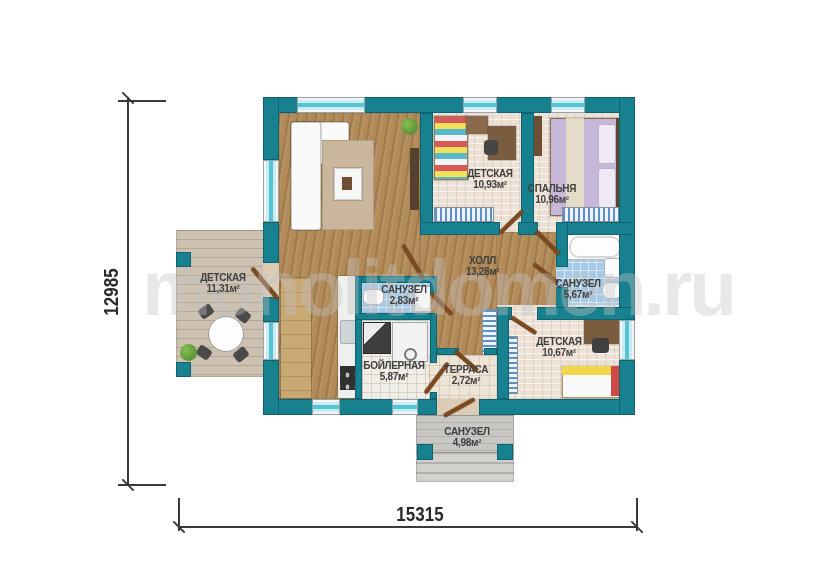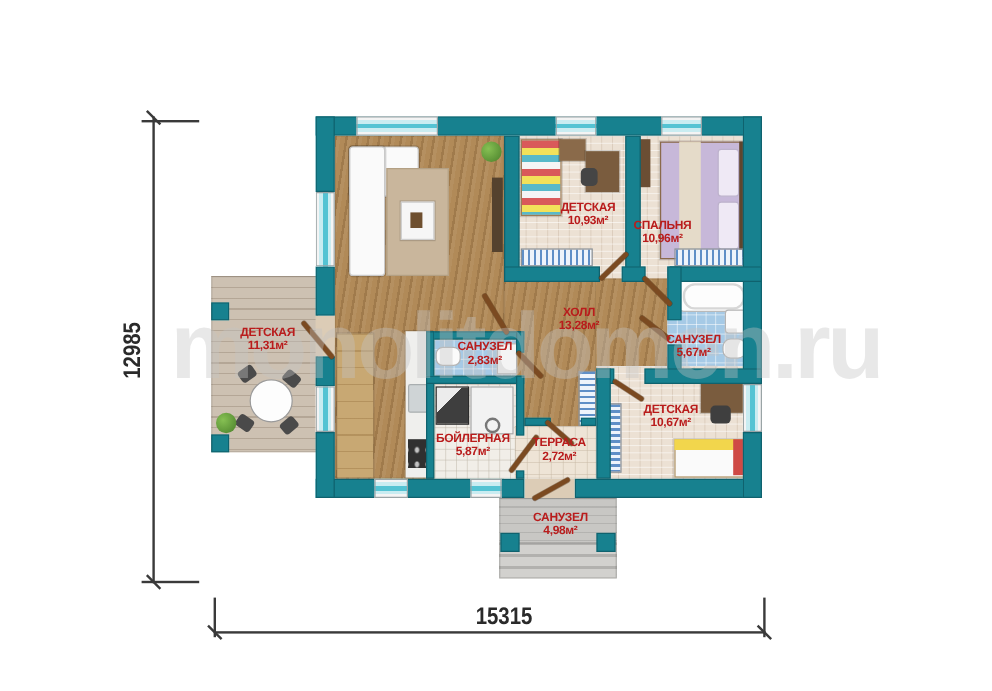--- a/index.html
+++ b/index.html
@@ -43,21 +43,21 @@
   
   .rad-h{background:repeating-linear-gradient(to right,#5f8fc7 0 2px,#eef4fb 2px 5px);border:1px solid #8a9299;}
   .rad-v{background:repeating-linear-gradient(to bottom,#5f8fc7 0 2px,#eef4fb 2px 5px);border:1px solid #8a9299;}
   
   .door{height:4px;background:#7b4a21;border-radius:2px;transform-origin:left center;box-shadow:0 0 0 .5px rgba(60,30,5,.4);}
   
   .dim-line{background:#3a3a3a;}
   .dim-tick{width:16px;height:2px;background:#3a3a3a;transform:rotate(45deg);}
   .dim-label{color:#2a2a2a;font-weight:700;font-size:20px;letter-spacing:0px;text-align:center;}
   
-  .room-label{color:#b91c1c;font-weight:700;text-align:center;line-height:11px;z-index:50;}
+  .room-label{color:#404040;font-weight:700;text-align:center;line-height:11px;z-index:50;}
   .rl-name{font-size:10px;letter-spacing:-0.3px;}
   .rl-area{font-size:10px;letter-spacing:-0.3px;}
   .furn{box-shadow:0 0 0 1px rgba(0,0,0,.15);}
   #watermark{z-index:40;font-weight:700;font-size:78px;letter-spacing:-3px;color:#c4c4c4;opacity:.38;white-space:nowrap;pointer-events:none;}
   .z-floor{z-index:1}.z-furn{z-index:10}.z-wall{z-index:20}.z-win{z-index:25}.z-door{z-index:30}.z-top{z-index:50}
 </style>
 </head>
 <body>
 
 <div id="canvas">

